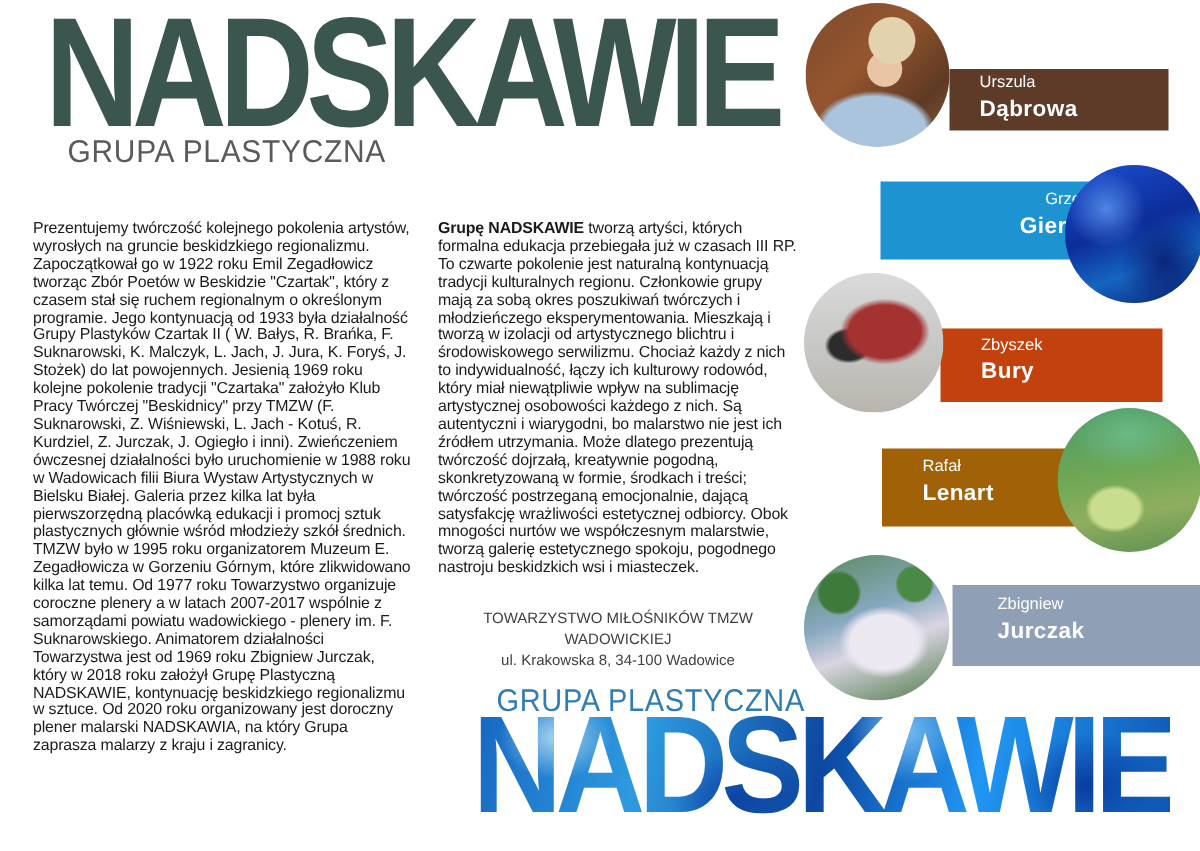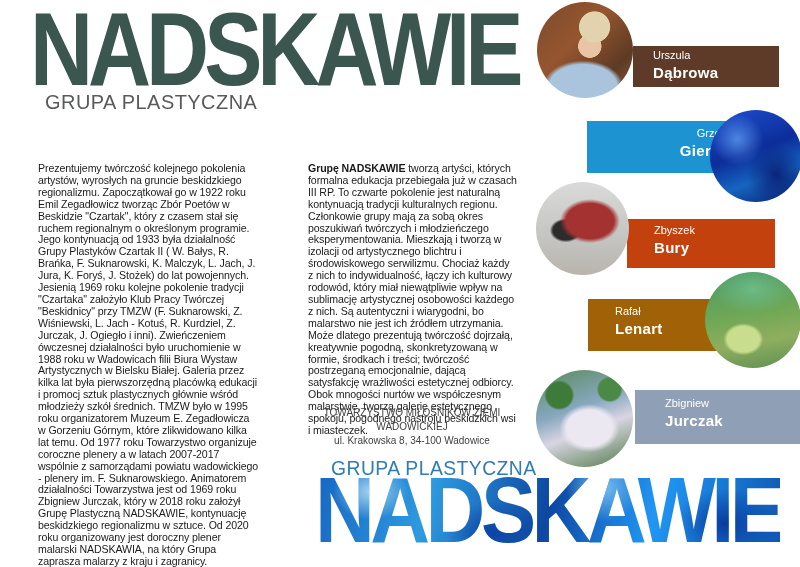--- a/index.html
+++ b/index.html
@@ -25,21 +25,21 @@
     white-space:nowrap;
   }
 
   
   .col {
     font-size:10.6px; line-height:11.9px; color:#1a1a1a;
     letter-spacing:-0.1px; text-align:left;
   }
   .col-left  { left:22px;  top:147px; width:253px; }
   .col-mid   { left:292px; top:147px; width:241px; }
-  .col p { margin:16px; }
+  .col p { margin:0; }
 
   
   .society {
     left:287px; top:406px; width:250px; text-align:center;
     color:#3f3f3f; font-size:10px; line-height:14px;
   }
 
   
   .footer-subtitle {
     left:331px; top:456px;
@@ -127,21 +127,21 @@
 
 <div class="abs col col-left">
   <p>Prezentujemy twórczość kolejnego pokolenia artystów, wyrosłych na gruncie beskidzkiego regionalizmu. Zapoczątkował go w 1922 roku Emil Zegadłowicz tworząc Zbór Poetów w Beskidzie "Czartak", który z czasem stał się ruchem regionalnym o określonym programie. Jego kontynuacją od 1933 była działalność Grupy Plastyków Czartak II ( W. Bałys, R. Brańka, F. Suknarowski, K. Malczyk, L. Jach, J. Jura, K. Foryś, J. Stożek) do lat powojennych. Jesienią 1969 roku kolejne pokolenie tradycji "Czartaka" założyło Klub Pracy Twórczej "Beskidnicy" przy TMZW (F. Suknarowski, Z. Wiśniewski, L. Jach - Kotuś, R. Kurdziel, Z. Jurczak, J. Ogiegło i inni). Zwieńczeniem ówczesnej działalności było uruchomienie w 1988 roku w Wadowicach filii Biura Wystaw Artystycznych w Bielsku Białej. Galeria przez kilka lat była pierwszorzędną placówką edukacji i promocj sztuk plastycznych głównie wśród młodzieży szkół średnich. TMZW było w 1995 roku organizatorem Muzeum E. Zegadłowicza w Gorzeniu Górnym, które zlikwidowano kilka lat temu. Od 1977 roku Towarzystwo organizuje coroczne plenery a w latach 2007-2017 wspólnie z samorządami powiatu wadowickiego - plenery im. F. Suknarowskiego. Animatorem działalności Towarzystwa jest od 1969 roku Zbigniew Jurczak, który w 2018 roku założył Grupę Plastyczną NADSKAWIE, kontynuację beskidzkiego regionalizmu w sztuce. Od 2020 roku organizowany jest doroczny plener malarski NADSKAWIA, na który Grupa zaprasza malarzy z kraju i zagranicy.</p>
 </div>
 
 <div class="abs col col-mid">
   <p><b>Grupę NADSKAWIE</b><span> tworzą artyści, których formalna edukacja przebiegała już w czasach III RP. To czwarte pokolenie jest naturalną kontynuacją tradycji kulturalnych regionu. Członkowie grupy mają za sobą okres poszukiwań twórczych i młodzieńczego eksperymentowania. Mieszkają i tworzą w izolacji od artystycznego blichtru i środowiskowego serwilizmu. Chociaż każdy z nich to indywidualność, łączy ich kulturowy rodowód, który miał niewątpliwie wpływ na sublimację artystycznej osobowości każdego z nich. Są autentyczni i wiarygodni, bo malarstwo nie jest ich źródłem utrzymania. Może dlatego prezentują twórczość dojrzałą, kreatywnie pogodną, skonkretyzowaną w formie, środkach i treści; twórczość postrzeganą emocjonalnie, dającą satysfakcję wrażliwości estetycznej odbiorcy. Obok mnogości nurtów we współczesnym malarstwie, tworzą galerię estetycznego spokoju, pogodnego nastroju beskidzkich wsi i miasteczek.</span></p>
 </div>
 
 <div class="abs society">
-  <div>TOWARZYSTWO MIŁOŚNIKÓW ZIEMI WADOWICKIEJ</div>
+  <div>TOWARZYSTWO MIŁOŚNIKÓW TMZW WADOWICKIEJ</div>
   <div>ul. Krakowska 8, 34-100 Wadowice</div>
 </div>
 
 <div class="abs footer-subtitle">GRUPA PLASTYCZNA</div>
 <div class="abs footer-title">NADSKAWIE</div>
 
 <div class="portrait c1 p-dabrowa"></div>
 <div class="label l1" style="background-color: rgb(94, 58, 41);">
   <span class="first">Urszula</span>
   <span class="last">Dąbrowa</span>

